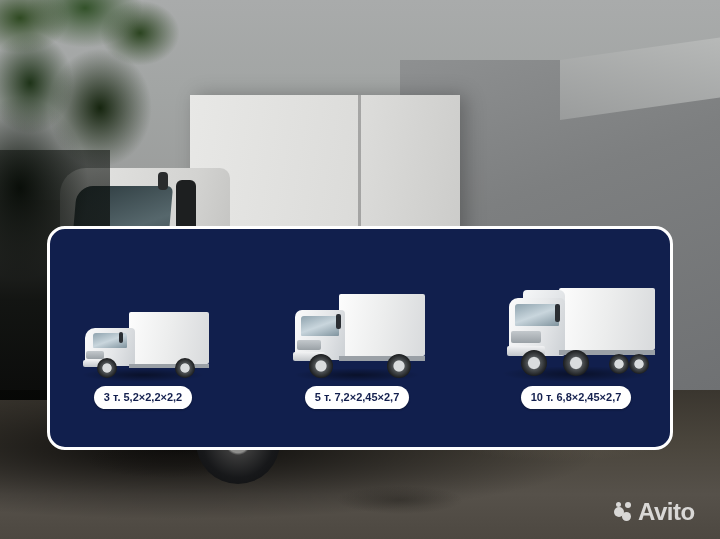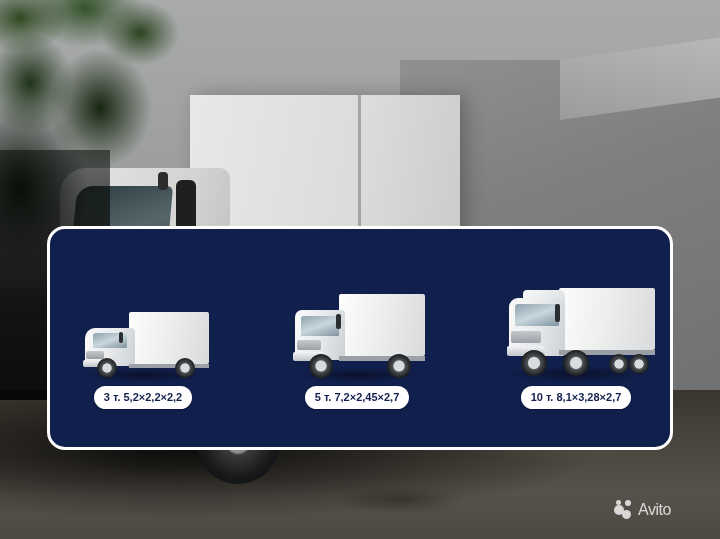--- a/index.html
+++ b/index.html
@@ -221,22 +221,22 @@
     background: #ffffff;
     border-radius: 50%;
     display: block;
   }
   .avito-d1 { left: 0;   top: 5px;  width: 10px; height: 10px; }
   .avito-d2 { left: 11px; top: 0;   width: 6px;  height: 6px; }
   .avito-d3 { left: 8px;  top: 10px; width: 9px;  height: 9px; }
   .avito-d4 { left: 2px;  top: 0;   width: 5px;  height: 5px; }
   .avito-word {
     color: #ffffff;
-    font-size: 16px;
-    font-weight: normal;
+    font-size: 24px;
+    font-weight: bold;
     letter-spacing: -0.5px;
     line-height: 1;
   }
 </style>
 </head>
 <body>
 
 <div id="stage">
 
   <div class="bg-layer">
@@ -303,21 +303,21 @@
           <div class="t-glass" style="left:18px;top:28px;width:44px;height:22px;"></div>
           <div class="t-mirror" style="left:58px;top:28px;width:5px;height:18px;"></div>
           <div class="t-grille" style="left:14px;top:55px;width:30px;height:12px;"></div>
           <div class="t-bumper" style="left:10px;top:70px;width:38px;height:10px;"></div>
           <div class="t-chassis" style="left:62px;top:74px;width:96px;height:5px;"></div>
           <div class="t-wheel" style="left:24px;top:74px;width:26px;height:26px;"></div>
           <div class="t-wheel" style="left:66px;top:74px;width:26px;height:26px;"></div>
           <div class="t-wheel" style="left:112px;top:78px;width:20px;height:20px;"></div>
           <div class="t-wheel" style="left:132px;top:78px;width:20px;height:20px;"></div>
         </div>
-        <div class="pill">10 т. 8,1×3,28×2,7</div>
+        <div class="pill">10 т. 6,8×2,45×2,7</div>
       </div>
 
 
     </div>
   </div>
 
   <div class="avito">
     <div class="avito-dots">
       <span class="avito-d1"></span>
       <span class="avito-d2"></span>

